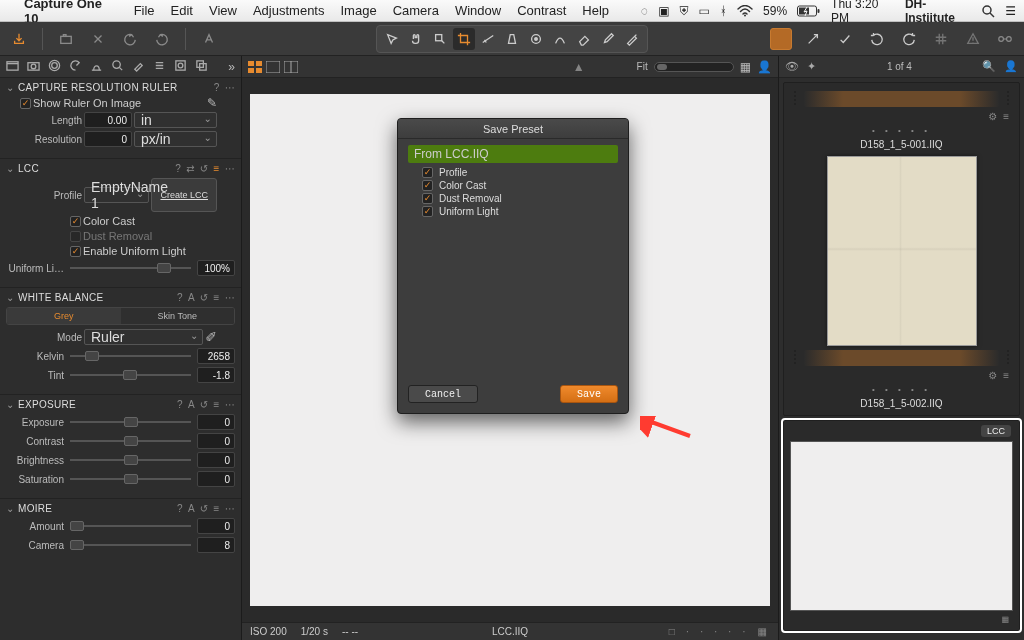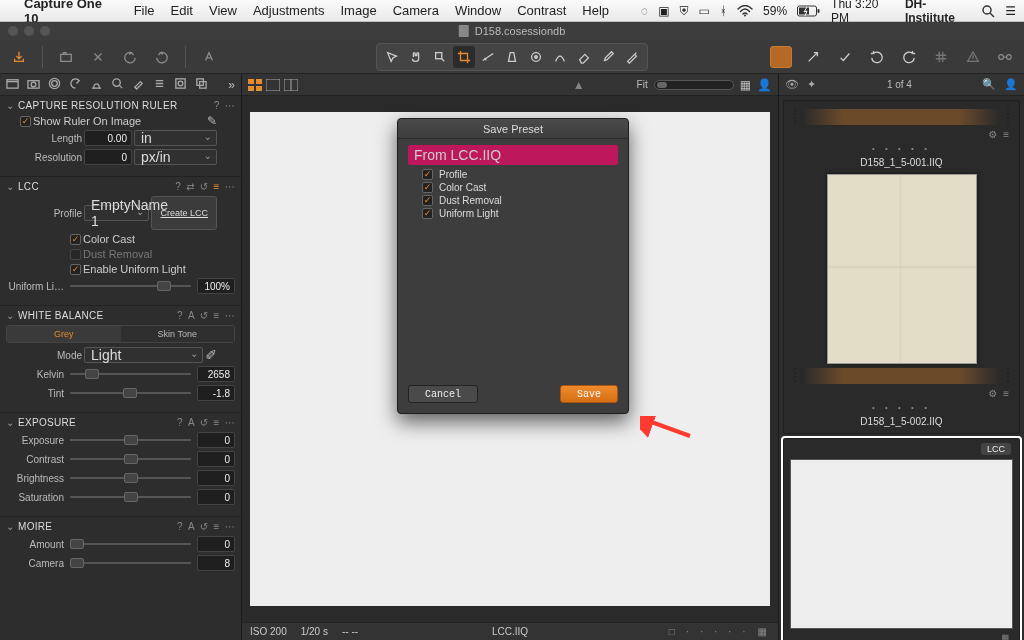--- a/index.html
+++ b/index.html
@@ -83,21 +83,21 @@
   .thumb-img { width:150px; height:190px; margin:4px auto; background:#e3dcc6; border:1px solid #999; box-shadow:0 0 4px rgba(0,0,0,.5); position:relative; }
   .thumb-img::after{ content:""; position:absolute; inset:0; background:linear-gradient(transparent 48%,rgba(0,0,0,.05) 49%,transparent 50%), linear-gradient(90deg,transparent 48%,rgba(0,0,0,.04) 49%,transparent 50%);}
   .thumb-white { height:170px; margin:4px 2px; background:#efeeee; border:1px solid #555; }
   .thumb-name { text-align:center; font-size:10px; color:#ddd; padding:2px 0; }
   .gear-dots { display:flex; justify-content:flex-end; gap:6px; padding:0 6px 2px 0; color:#888; font-size:10px; }
   .tag-pill { display:inline-block; background:#444; color:#eee; font-size:9px; border-radius:3px; padding:1px 6px; margin-left:auto; margin-right:4px; }
   
   .modal { position:absolute; left:397px; top:96px; width:232px; height:296px; background:#3d3d3d; border:1px solid #1e1e1e; border-radius:4px; box-shadow:0 8px 20px rgba(0,0,0,.6); display:flex; flex-direction:column; overflow:hidden; }
   .modal .m-title { height:20px; background:linear-gradient(#4a4a4a,#3d3d3d); text-align:center; font-size:11px; color:#ddd; line-height:20px; border-bottom:1px solid #2a2a2a; }
   .modal .m-body { flex:1; padding:6px 10px; font-size:11px; color:#ddd; }
-  .modal .m-from { background:#be185d; border-radius:2px; padding:2px 6px; font-size:14px; color:#ccc; margin-bottom:4px; }
+  .modal .m-from { background:#4d7c0f; border-radius:2px; padding:2px 6px; font-size:12px; color:#ccc; margin-bottom:4px; }
   .modal .m-opt { display:flex; align-items:center; gap:6px; margin:2px 0 2px 14px; font-size:10px; }
   .modal .m-footer { display:flex; justify-content:space-between; padding:8px 10px 10px 10px; }
   .modal button { height:18px; border-radius:3px; font-size:10px; padding:0 16px; border:1px solid #222; cursor:default;font-family:Liberation Mono, monospace; }
   .modal .btn-cancel { background:#4a4a4a; color:#eee; }
   .modal .btn-save { background:linear-gradient(#f08a2c,#d46f14); color:#fff; border-color:#a85510; font-weight:500; }
   
   .arrow { position:absolute; left:640px; top:394px; width:54px; height:24px; pointer-events:none; }
   .arrow svg { width:100%; height:100%; }
   
   .glyph { font-size:12px; line-height:1; color:#bbb; }
@@ -146,31 +146,20 @@
       <svg width="14" height="14" viewBox="0 0 14 14">
           <circle cx="6" cy="6" r="4" stroke="#333" fill="none" stroke-width="1.5"></circle>
           <line x1="9" y1="9" x2="13" y2="13" stroke="#333" stroke-width="1.5"></line>
         </svg>
     </span>
     <span class="menu-extra">☰</span>
   </div>
 </div>
 
 <div class="window">
-  <div class="titlebar">
-    <div class="traffic">
-        <span></span>
-        <span></span>
-        <span></span>
-      </div>
-    <div class="title">
-        <span class="doc-icon"></span>
-        <span>D158.cosessiondb</span>
-      </div>
-  </div>
 
   <div class="toolbar">
     <div class="tool-group">
       <span class="tool-btn orange">
           <svg viewBox="0 0 16 16">
             <path d="M3 10v3h10v-3M8 2v8M5 7l3 3 3-3" stroke="#e78b2f"></path>
           </svg>
         </span>
     </div>
     <span class="sep"></span>
@@ -436,21 +425,21 @@
               <span>⋯</span>
             </span>
         </div>
         <div class="tabpair">
           <div class="active">Grey</div>
           <div>Skin Tone</div>
         </div>
         <div class="row">
           <label>Mode</label>
           <div class="sel" style="flex:1">
-              <span>Light</span>
+              <span>Ruler</span>
             </div>
           <span class="glyph" style="font-size:14px">✐</span>
         </div>
         <div class="slider-row">
           <label>Kelvin</label>
           <div class="slider">
               <div class="track"></div>
               <div class="thumb" style="left:12%"></div>
             </div>
           <div class="valbox">2658</div>

